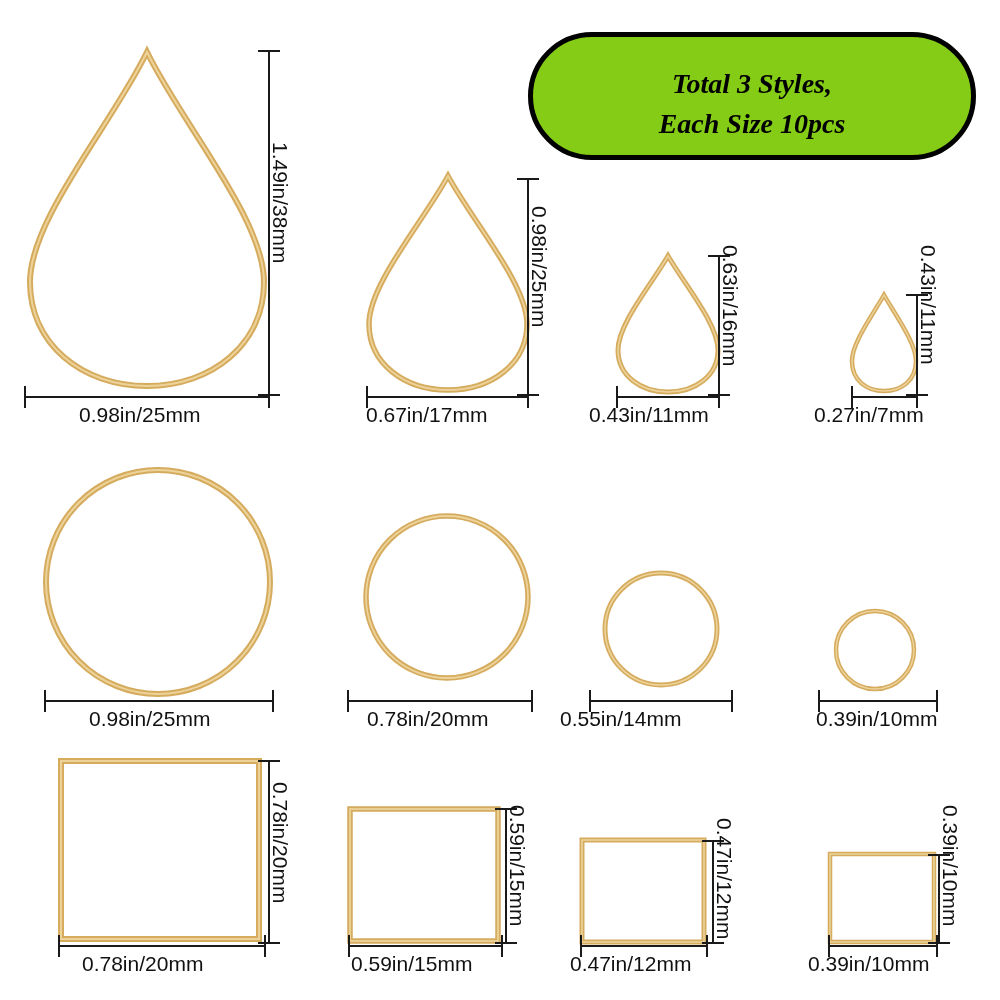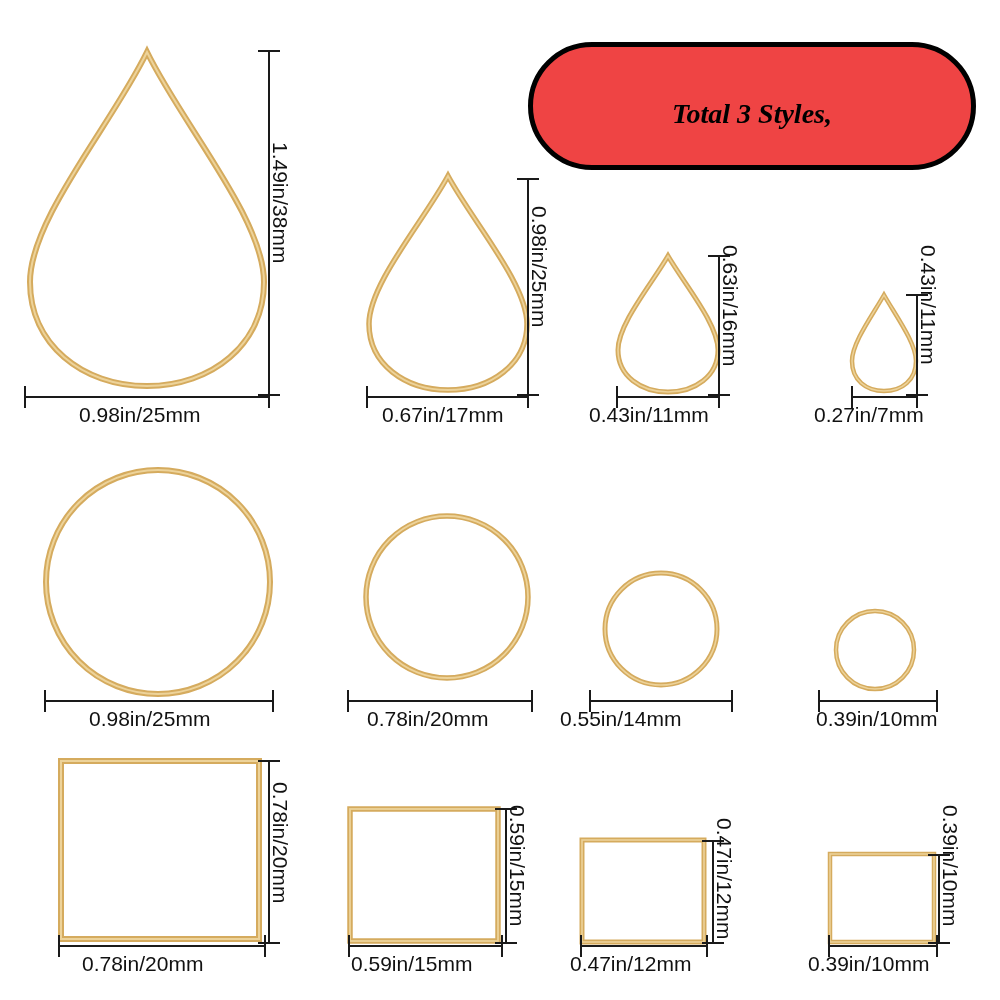--- a/index.html
+++ b/index.html
@@ -40,26 +40,26 @@
   }
   .dim-h { height: 1.6px; }
   .dim-v { width: 1.6px; }
   .tick-v { width: 1.6px; background: #1a1a1a; position: absolute; }
   .tick-h { height: 1.6px; background: #1a1a1a; position: absolute; }
 
   
   #badge {
     position: absolute;
     left: 528px;
-    top: 42px;
+    top: 32px;
     width: 448px;
     height: 128px;
     border: 5px solid #000000;
     border-radius: 64px;
-    background: #ef4444;
+    background: #84cc16;
     box-sizing: border-box;
     display: flex;
     flex-direction: column;
     align-items: center;
     justify-content: center;
     padding-top: 16px;
   }
   #badge .bline {
     font-family: "Liberation Serif", serif;
     font-style: italic;
@@ -70,20 +70,21 @@
     white-space: nowrap;
   }
 </style>
 </head>
 <body>
 
 <div id="stage">
 
   <div id="badge">
     <div class="bline">Total 3 Styles,</div>
+    <div class="bline">Each Size 10pcs</div>
   </div>
 
   <div class="item" style="left:22px; top:44px; width:250px; height:350px;">
     <svg width="250" height="350" viewBox="0 0 250 350">
       <path d="M125 8 C 160 80, 242 175, 242 238 C 242 300, 190 342, 125 342 C 60 342, 8 300, 8 238 C 8 175, 90 80, 125 8 Z" fill="none" stroke="#d5ab5e" stroke-width="6"></path>
       <path d="M125 8 C 160 80, 242 175, 242 238 C 242 300, 190 342, 125 342 C 60 342, 8 300, 8 238 C 8 175, 90 80, 125 8 Z" fill="none" stroke="#edd39a" stroke-width="2"></path>
     </svg>
   </div>
 
   <div class="dim-line dim-v" style="left:268px; top:50px; height:345px;"></div>
@@ -103,21 +104,21 @@
     </svg>
   </div>
   <div class="dim-line dim-v" style="left:527px; top:178px; height:218px;"></div>
   <div class="tick-h" style="left:517px; top:178px; width:22px;"></div>
   <div class="tick-h" style="left:517px; top:394px; width:22px;"></div>
   <div class="label vert" style="left:551px; top:206px;">0.98in/25mm</div>
 
   <div class="dim-line dim-h" style="left:366px; top:396px; width:163px;"></div>
   <div class="tick-v" style="left:366px; top:386px; height:22px;"></div>
   <div class="tick-v" style="left:527px; top:386px; height:22px;"></div>
-  <div class="label" style="left:366px; top:403px;margin-left:16px;">0.67in/17mm</div>
+  <div class="label" style="left:366px; top:403px;">0.67in/17mm</div>
 
   <div class="item" style="left:613px; top:251px; width:110px; height:145px;">
     <svg width="110" height="145" viewBox="0 0 110 145">
       <path d="M55 5 C 72 34, 105 73, 105 99 C 105 125, 82 141, 55 141 C 28 141, 5 125, 5 99 C 5 73, 38 34, 55 5 Z" fill="none" stroke="#d5ab5e" stroke-width="5"></path>
       <path d="M55 5 C 72 34, 105 73, 105 99 C 105 125, 82 141, 55 141 C 28 141, 5 125, 5 99 C 5 73, 38 34, 55 5 Z" fill="none" stroke="#edd39a" stroke-width="1.6"></path>
     </svg>
   </div>
   <div class="dim-line dim-v" style="left:718px; top:255px; height:141px;"></div>
   <div class="tick-h" style="left:708px; top:255px; width:22px;"></div>
   <div class="tick-h" style="left:708px; top:394px; width:22px;"></div>

